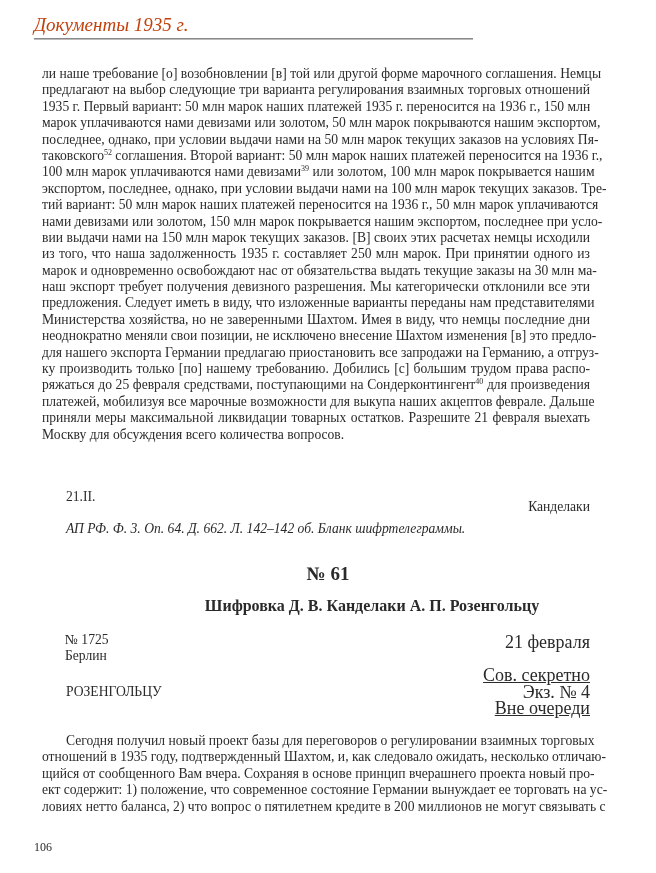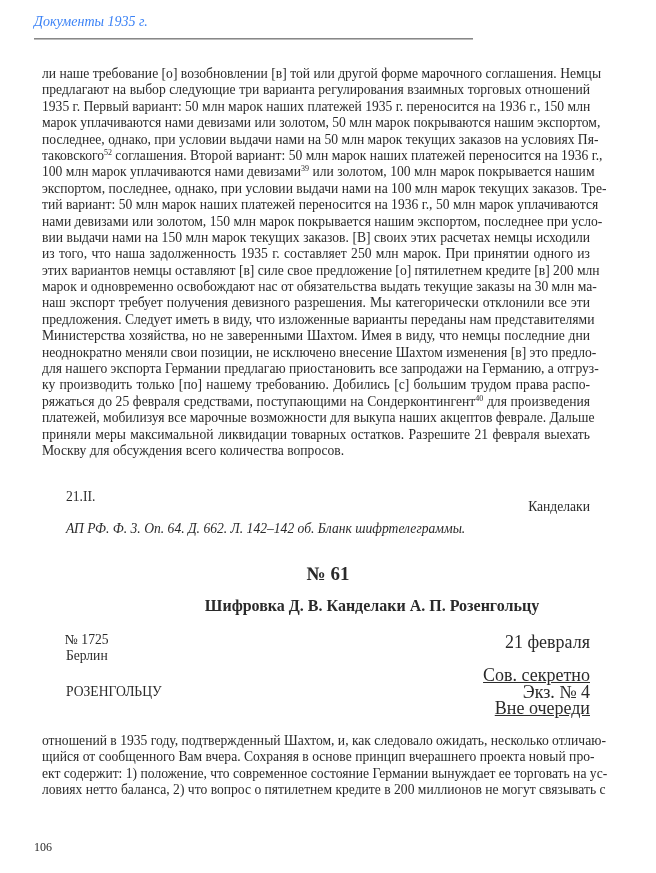--- a/index.html
+++ b/index.html
@@ -1,31 +1,31 @@
 <!DOCTYPE html>
 <html><head>
 <meta charset="utf-8">
 <style>
   html, body { margin:0; padding:0; }
   body { width:656px; height:873px; background:#ffffff; position:relative; overflow:hidden;
          font-family:"Liberation Serif","DejaVu Serif",serif; color:#2a2a2a; }
-  .running-head { position:absolute; left:34px; top:14px; font-style:italic; font-size:14px; color:#3b82f6; }
+  .running-head { position:absolute; left:34px; top:14px; font-style:italic; font-size:19px; color:#c2410c; }
   .head-rule { position:absolute; left:34px; top:38px; width:439px; height:1px; background:#888; }
   .head-rule2 { position:absolute; left:34px; top:39px; width:439px; height:1px; background:#bbb; }
   .block { position:absolute; left:42px; width:548px; font-size:13.6px; line-height:16.4px; }
   .line { display:block; white-space:nowrap; text-align:justify; text-align-last:justify; height:16.4px; }
   .line.last { text-align-last:left; }
   .line.indent { padding-left:24px; box-sizing:border-box; }
   sup { font-size:8px; line-height:0; vertical-align:5px; }
   .sign-row { position:absolute; left:66px; width:524px; top:489px; font-size:13.6px; display:flex; justify-content:space-between; }
   .sign-row .signature { position:relative; top:10px; }
   .source { position:absolute; left:66px; top:521px; font-size:13.6px; font-style:italic; }
   .doc-number { position:absolute; left:0; width:656px; top:563px; text-align:center; font-size:19px; font-weight:bold; }
   .doc-title { position:absolute; left:0; width:656px; top:597px; text-align:center; font-size:16px; font-weight:bold;padding-left:44px; }
-  .meta-left { position:absolute; left:65px; top:632px; font-size:13.6px; line-height:16.4px;text-align:center; }
+  .meta-left { position:absolute; left:65px; top:632px; font-size:13.6px; line-height:16.4px; }
   .meta-right { position:absolute; right:66px; top:634px; font-size:18px; line-height:16.4px; text-align:right; }
   .meta-right .u { text-decoration:underline; }
   .meta-right .gap { height:17px; }
   .page-number { position:absolute; left:34px; top:840px; font-size:12px; }
 </style>
 </head>
 <body>
 
 <div class="running-head">Документы 1935 г.</div>
 <div class="head-rule"></div>
@@ -37,21 +37,20 @@
     <span class="line">1935 г. Первый вариант: 50 млн марок наших платежей 1935 г. переносится на 1936 г., 150 млн</span>
     <span class="line">марок уплачиваются нами девизами или золотом, 50 млн марок покрываются нашим экспортом,</span>
     <span class="line">последнее, однако, при условии выдачи нами на 50 млн марок текущих заказов на условиях Пя-</span>
     <span class="line">таковского<sup>52</sup> соглашения. Второй вариант: 50 млн марок наших платежей переносится на 1936 г.,</span>
     <span class="line">100 млн марок уплачиваются нами девизами<sup>39</sup> или золотом, 100 млн марок покрывается нашим</span>
     <span class="line">экспортом, последнее, однако, при условии выдачи нами на 100 млн марок текущих заказов. Тре-</span>
     <span class="line">тий вариант: 50 млн марок наших платежей переносится на 1936 г., 50 млн марок уплачиваются</span>
     <span class="line">нами девизами или золотом, 150 млн марок покрывается нашим экспортом, последнее при усло-</span>
     <span class="line">вии выдачи нами на 150 млн марок текущих заказов. [В] своих этих расчетах немцы исходили</span>
     <span class="line">из того, что наша задолженность 1935 г. составляет 250 млн марок. При принятии  одного из</span>
-    <span class="line">этих вариантов немцы оставляют [в] силе свое предложение [о] пятилетнем кредите [в] 200 млн</span>
     <span class="line">марок и одновременно освобождают нас от обязательства выдать текущие заказы на 30 млн ма-</span>
     <span class="line">наш экспорт требует получения девизного разрешения. Мы категорически отклонили все эти</span>
     <span class="line">предложения. Следует иметь в виду, что изложенные варианты переданы нам представителями</span>
     <span class="line">Министерства хозяйства, но не заверенными Шахтом. Имея в виду, что немцы последние дни</span>
     <span class="line">неоднократно меняли свои позиции, не исключено внесение Шахтом изменения [в] это предло-</span>
     <span class="line">для нашего экспорта Германии предлагаю приостановить все запродажи на Германию, а отгруз-</span>
     <span class="line">ку производить только [по] нашему требованию. Добились [с] большим трудом права распо-</span>
     <span class="line">ряжаться до 25 февраля средствами, поступающими на Сондерконтингент<sup>40</sup> для произведения</span>
     <span class="line">платежей, мобилизуя все марочные возможности для выкупа наших акцептов феврале. Дальше</span>
     <span class="line">приняли меры максимальной ликвидации товарных остатков. Разрешите 21 февраля выехать</span>
@@ -76,19 +75,20 @@
   <div class="gap"></div>
   <div class="u">Сов. секретно</div>
   <div>Экз. № 4</div>
   <div class="u">Вне очереди</div>
 </div>
 
 <div class="block" style="top:684px; left:66px; width:500px;">
   <span class="line last">РОЗЕНГОЛЬЦУ</span>
 </div>
 <div class="block" id="body61" style="top:733px;">
+    <span class="line indent">Сегодня получил новый проект базы для переговоров о регулировании взаимных торговых</span>
     <span class="line">отношений в 1935 году, подтвержденный Шахтом, и, как следовало ожидать, несколько отличаю-</span>
     <span class="line">щийся от сообщенного Вам вчера. Сохраняя в основе принцип вчерашнего проекта новый про-</span>
     <span class="line">ект содержит: 1) положение, что современное состояние Германии вынуждает ее торговать на ус-</span>
     <span class="line">ловиях нетто баланса, 2) что вопрос о пятилетнем кредите в 200 миллионов не могут связывать с</span>
   </div>
 
 <div class="page-number">106</div>
 
 </body></html>

